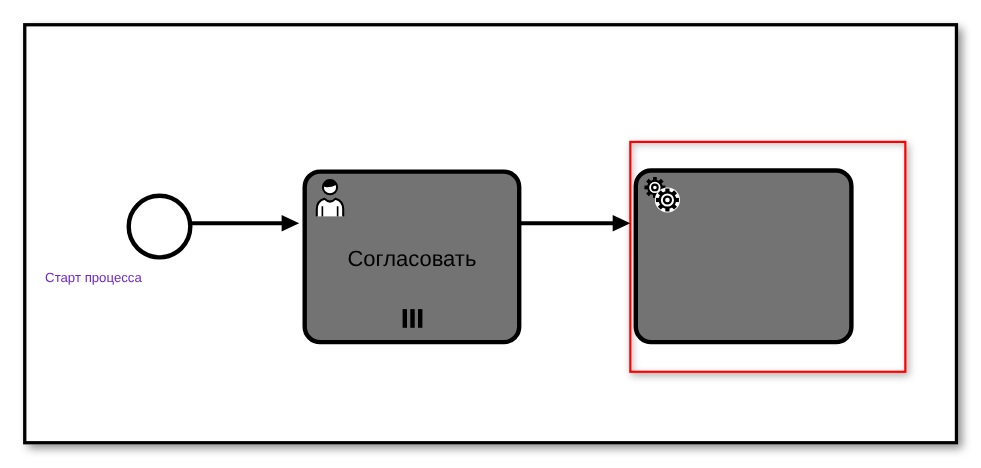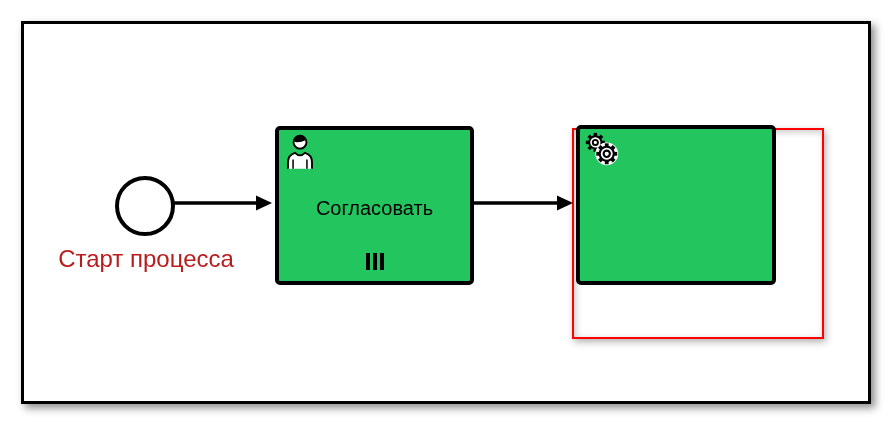--- a/index.html
+++ b/index.html
@@ -53,31 +53,31 @@
     box-sizing: border-box;
     border: 4px solid #000000;
     border-radius: 50%;
     background: #ffffff;
   }
   .start-label {
     position: absolute;
     left: 38px;
     top: 242px;
     width: 210px;
-    text-align: center;
-    font-size: 24px;
-    color: #b91c1c;
+    font-size: 12px;
+    color: #6d28d9;
     white-space: nowrap;
   }
   .task {
     position: absolute;
     box-sizing: border-box;
     border: 4px solid #000000;
-    border-radius: 5px;
-    background: #22c55e;
+    border-radius: 16px;
+    background: #737373;
+    margin-top: 28px;
   }
   .user-task {
     left: 272px;
     top: 123px;
     width: 199px;
     height: 159px;
   }
   .service-task {
     left: 573px;
     top: 122px;

